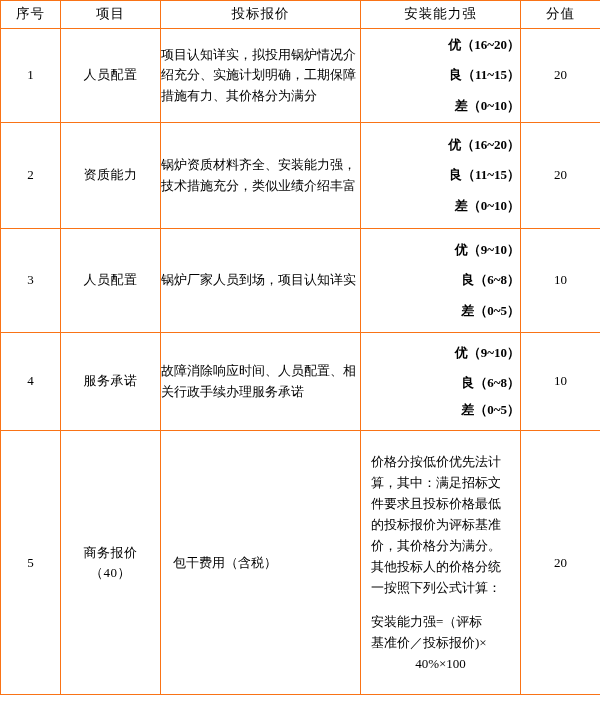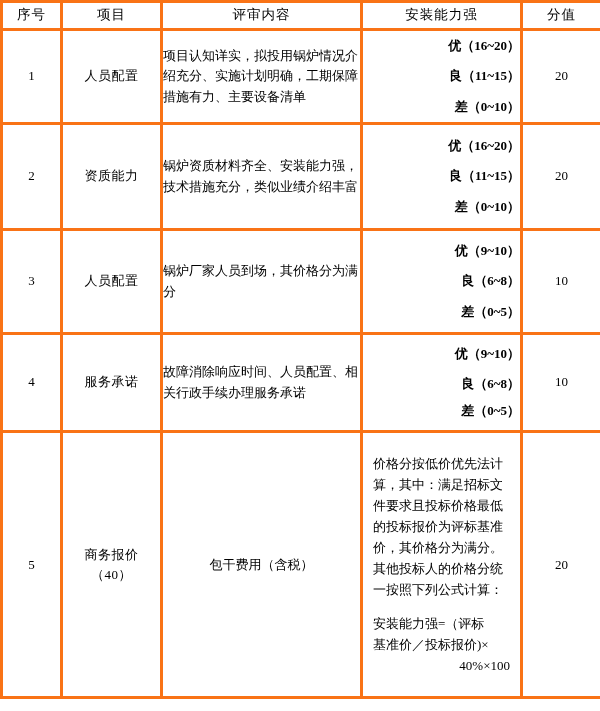--- a/index.html
+++ b/index.html
@@ -15,21 +15,21 @@
     color: #000000;
     overflow: hidden;
   }
   table.score-table {
     border-collapse: collapse;
     width: 600px;
     table-layout: fixed;
   }
   table.score-table td,
   table.score-table th {
-    border: 3px solid #f97316;
+    border: 1px solid #f97316;
     padding: 0;
     vertical-align: middle;
     font-weight: normal;
     font-size: 13px;
     line-height: 1.55;
   }
   
   col.c-no      { width: 60px; }
   col.c-item    { width: 100px; }
   col.c-content { width: 200px; }
@@ -61,22 +61,21 @@
     text-align: center;
   }
   .cell-content {
     text-align: left;
     padding: 6px 14px 6px 14px;
     font-size: 13.5px;
     line-height: 1.62;
     letter-spacing: 0px;
   }
   .cell-content.centered {
-    text-align: center;
-    padding: 6px 2px;
+    padding: 6px 12px;
   }
   .cell-desc {
     padding: 4px 6px;
     font-size: 13.5px;
   }
   .cell-desc .grade {
     display: block;
     text-align: right;
     padding: 3px 0;
     font-weight: bold;
@@ -98,47 +97,47 @@
   }
   .cell-desc.long .gap {
     display: block;
     height: 13px;
   }
   .cell-desc.long .formula {
     display: block;
   }
   .cell-desc.long .formula-last {
     display: block;
-    text-align: right;
+    text-align: center;
   }
 </style>
 </head>
 <body>
 
 <table class="score-table">
   <colgroup>
     <col class="c-no">
     <col class="c-item">
     <col class="c-content">
     <col class="c-desc">
     <col class="c-score">
   </colgroup>
   <tbody>
     <tr class="head">
       <td>序号</td>
       <td>项目</td>
-      <td>评审内容</td>
+      <td>投标报价</td>
       <td>安装能力强</td>
       <td>分值</td>
     </tr>
 
     <tr style="height:94px;">
       <td class="cell-no">1</td>
       <td class="cell-item">人员配置</td>
-      <td class="cell-content">项目认知详实，拟投用锅炉情况介绍充分、实施计划明确，工期保障措施有力、主要设备清单</td>
+      <td class="cell-content">项目认知详实，拟投用锅炉情况介绍充分、实施计划明确，工期保障措施有力、其价格分为满分</td>
       <td class="cell-desc">
         <span class="grade">优（16~20）</span>
         <span class="spacer"></span>
         <span class="grade">良（11~15）</span>
         <span class="spacer"></span>
         <span class="grade">差（0~10）</span>
       </td>
       <td class="cell-score">20</td>
     </tr>
 
@@ -152,21 +151,21 @@
         <span class="grade">良（11~15）</span>
         <span class="spacer"></span>
         <span class="grade">差（0~10）</span>
       </td>
       <td class="cell-score">20</td>
     </tr>
 
     <tr style="height:104px;">
       <td class="cell-no">3</td>
       <td class="cell-item">人员配置</td>
-      <td class="cell-content">锅炉厂家人员到场，其价格分为满分</td>
+      <td class="cell-content">锅炉厂家人员到场，项目认知详实</td>
       <td class="cell-desc">
         <span class="grade">优（9~10）</span>
         <span class="spacer"></span>
         <span class="grade">良（6~8）</span>
         <span class="spacer"></span>
         <span class="grade">差（0~5）</span>
       </td>
       <td class="cell-score">10</td>
     </tr>
 

